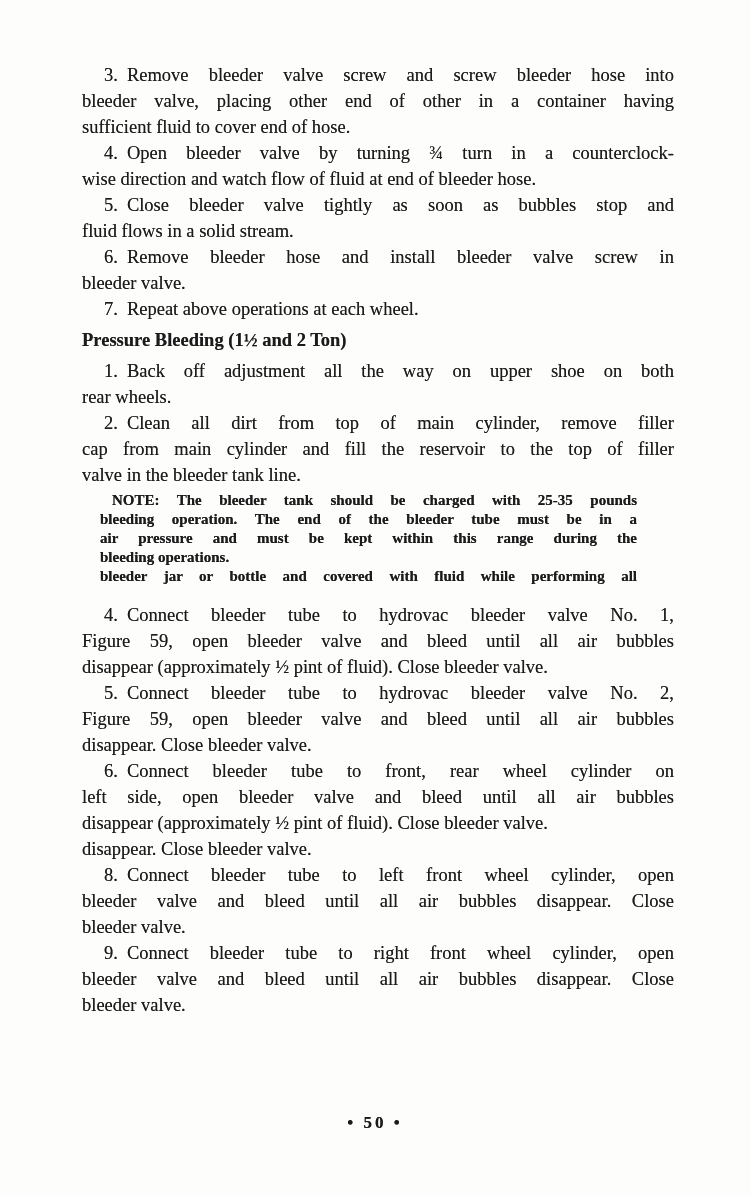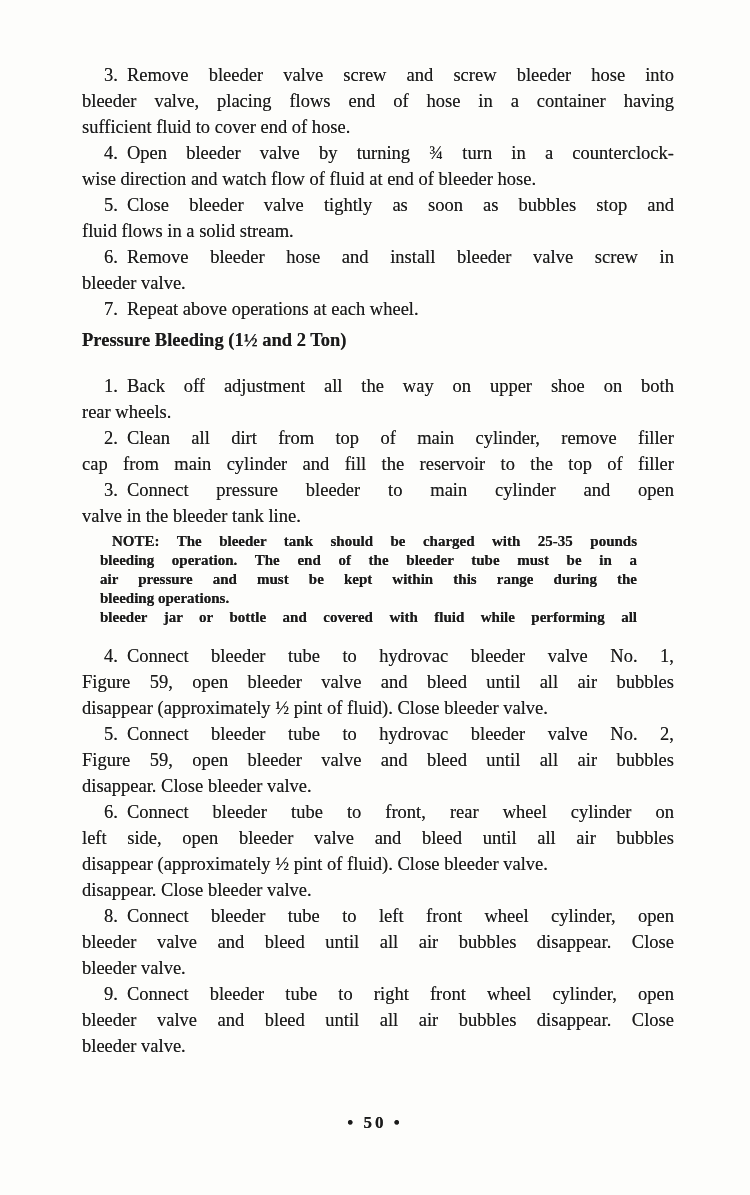--- a/index.html
+++ b/index.html
@@ -27,21 +27,21 @@
     text-shadow: 0 0 0.5px rgba(10,10,10,0.6);
     white-space: normal;
   }
   .block .line.last { text-align-last: left; }
   .block.step .line.first { text-indent: 22px; }
   .stepnum { margin-right: 9px; }
   .block.heading {
     font-weight: bold;
     font-size: 21px;
     line-height: 30px;
-    margin: 5px 0 20px 0;
+    margin: 5px 0 5px 0;
     text-shadow: 0 0 0.5px rgba(10,10,10,0.7);
   }
   .block.note {
     margin: 3px 0 16px 18px;
     width: 537px;
     font-weight: bold;
   }
   .block.note .line {
     font-size: 15px;
     line-height: 19px;
@@ -60,21 +60,21 @@
     text-shadow: 0 0 0.4px rgba(10,10,10,0.7);
   }
 </style>
 </head>
 <body>
 
 <div class="page">
   <div class="column">
       <div class="block step">
         <div class="line first"><span class="stepnum">3.</span>Remove bleeder valve screw and screw bleeder hose into</div>
-        <div class="line">bleeder valve, placing flows end of hose in a container having</div>
+        <div class="line">bleeder valve, placing other end of other in a container having</div>
         <div class="line last">sufficient fluid to cover end of hose.</div>
       </div>
       <div class="block step">
         <div class="line first"><span class="stepnum">4.</span>Open bleeder valve by turning ¾ turn in a counterclock-</div>
         <div class="line last">wise direction and watch flow of fluid at end of bleeder hose.</div>
       </div>
       <div class="block step">
         <div class="line first"><span class="stepnum">5.</span>Close bleeder valve tightly as soon as bubbles stop and</div>
         <div class="line last">fluid flows in a solid stream.</div>
       </div>
@@ -90,21 +90,20 @@
       </div>
       <div class="block step">
         <div class="line first"><span class="stepnum">1.</span>Back off adjustment all the way on upper shoe on both</div>
         <div class="line last">rear wheels.</div>
       </div>
       <div class="block step">
         <div class="line first"><span class="stepnum">2.</span>Clean all dirt from top of main cylinder, remove filler</div>
         <div class="line">cap from main cylinder and fill the reservoir to the top of filler</div>
       </div>
       <div class="block step">
-        <div class="line first"><span class="stepnum">3.</span>Connect pressure bleeder to main cylinder and open</div>
         <div class="line last">valve in the bleeder tank line.</div>
       </div>
       <div class="block note">
         <div class="line first">NOTE: The bleeder tank should be charged with 25-35 pounds</div>
         <div class="line">bleeding operation. The end of the bleeder tube must be in a</div>
         <div class="line">air pressure and must be kept within this range during the</div>
         <div class="line last">bleeding operations.</div>
         <div class="line">bleeder jar or bottle and covered with fluid while performing all</div>
       </div>
       <div class="block step">

